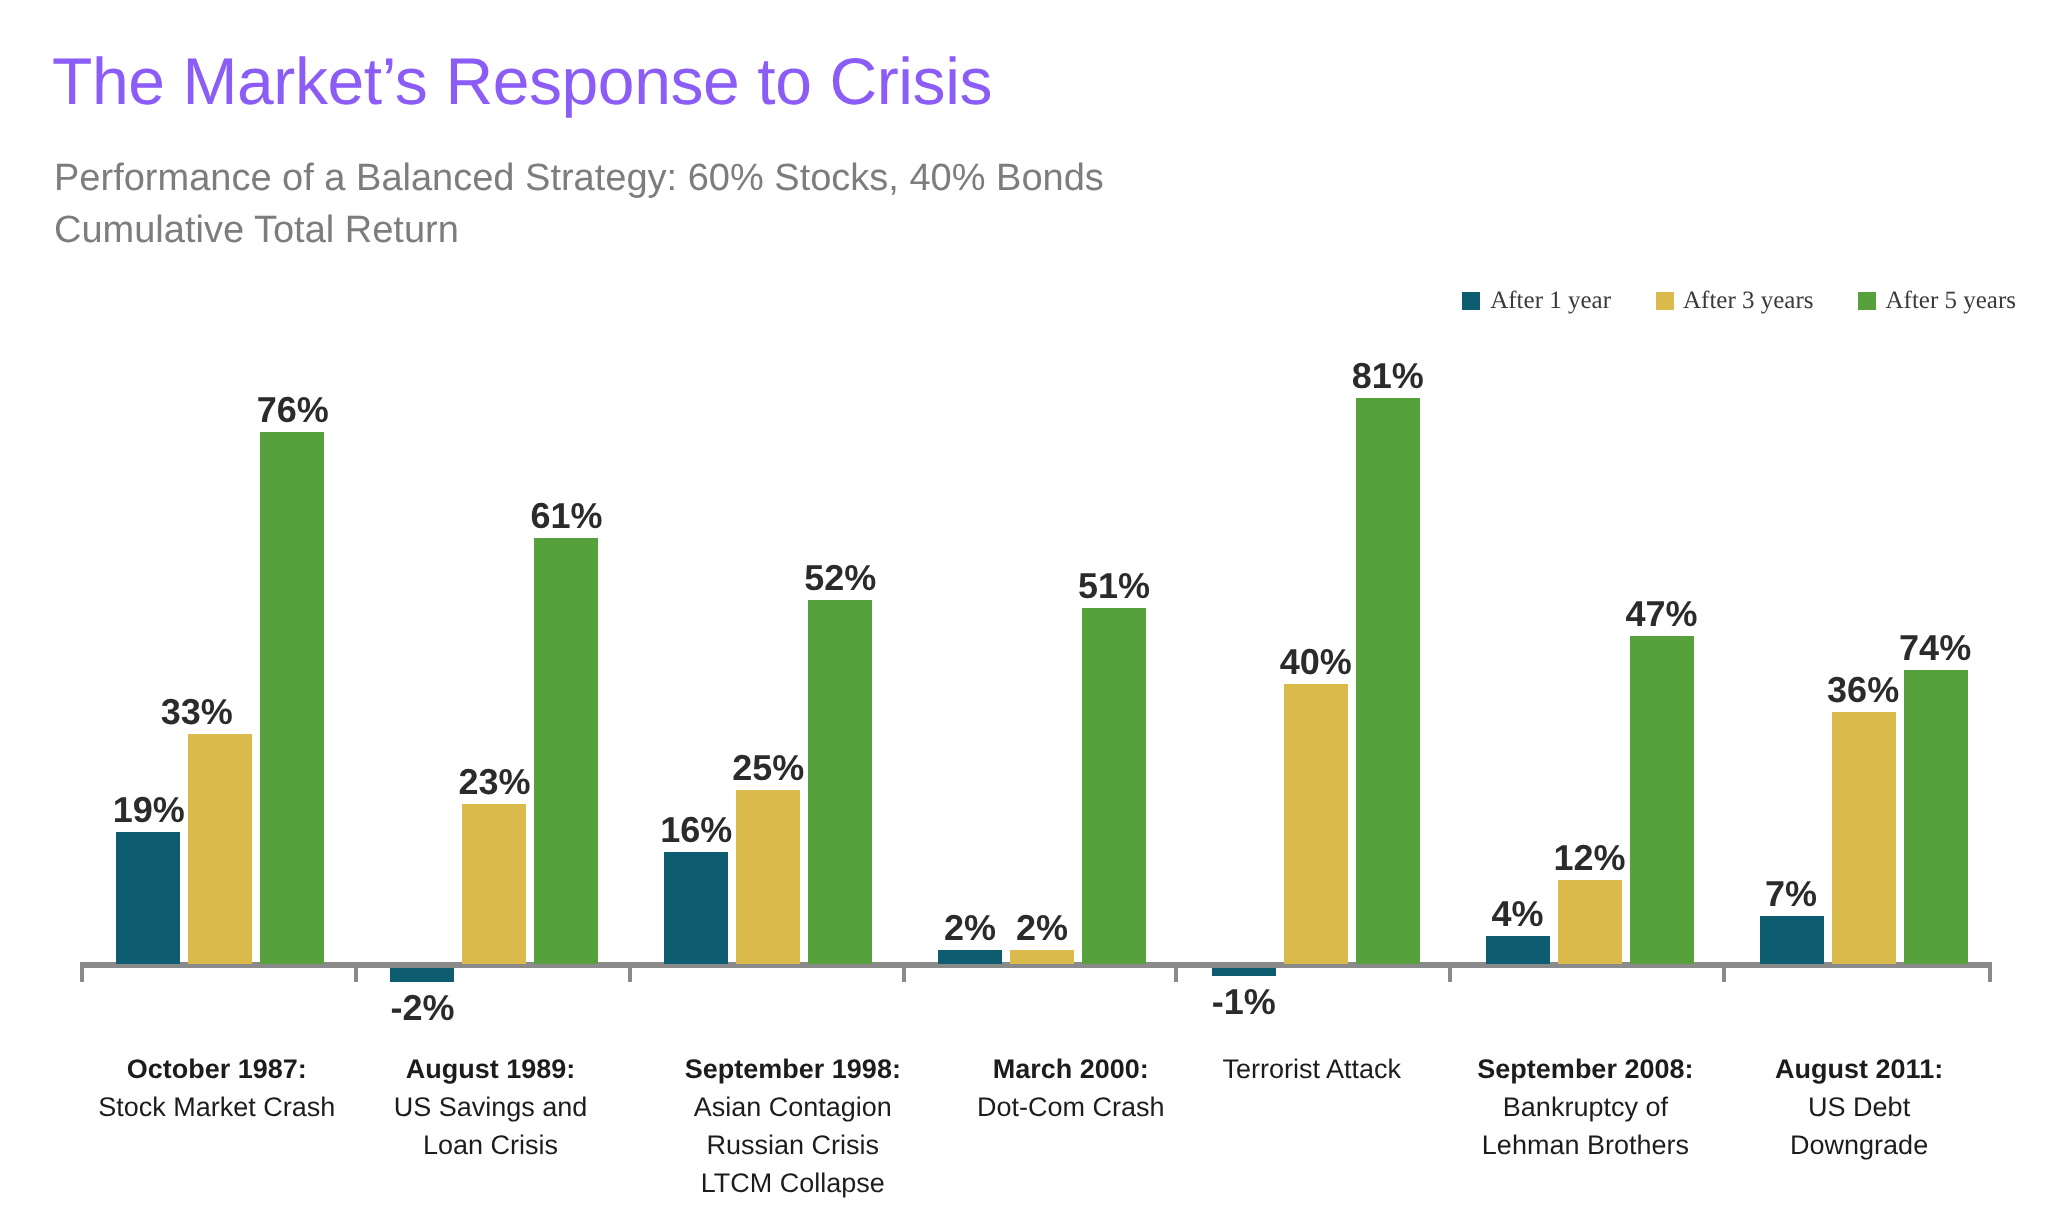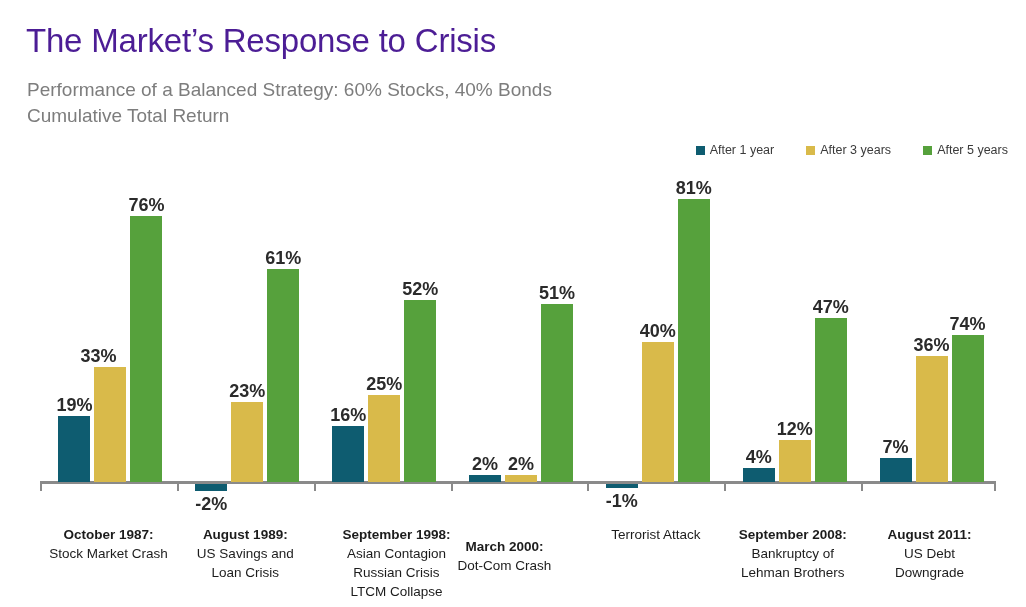--- a/index.html
+++ b/index.html
@@ -22,42 +22,43 @@
     height: 607px;
     background: #ffffff;
   }
 
   
   #title {
     position: absolute;
     left: 26px;
     top: 22px;
     font-size: 33px;
-    color: #4c1d95;
+    color: #8b5cf6;
     letter-spacing: -0.2px;
     white-space: nowrap;
   }
   #subtitle {
     position: absolute;
     left: 27px;
     top: 77px;
     font-size: 19px;
     line-height: 26px;
     color: #7d7d7d;
     white-space: pre-line;
   }
 
   
   #legend {
     position: absolute;
     right: 18px;
     top: 143px;
     display: flex;
     align-items: flex-start;
-    gap: 32px;
+    gap: 22px;
+    font-family: Liberation Serif, serif;
   }
   .legend-item {
     display: flex;
     align-items: center;
     gap: 5px;
     font-size: 12.5px;
     color: #3a3a3a;
     white-space: nowrap;
   }
   .legend-swatch {
@@ -241,21 +242,21 @@
         <div class="cat-date">August 1989:</div>
         <div class="cat-desc">US Savings and
 Loan Crisis</div>
       </div>
       <div class="category" style="left: 288px; width: 136.857px;">
         <div class="cat-date">September 1998:</div>
         <div class="cat-desc">Asian Contagion
 Russian Crisis
 LTCM Collapse</div>
       </div>
-      <div class="category" style="left: 396px; width: 136.857px; margin-top: 12px;">
+      <div class="category" style="left: 427px; width: 136.857px;">
         <div class="cat-date">March 2000:</div>
         <div class="cat-desc">Dot-Com Crash</div>
       </div>
       <div class="category" style="left: 547.429px; width: 136.857px;">
         <div class="cat-desc">Terrorist Attack</div>
       </div>
       <div class="category" style="left: 684.286px; width: 136.857px;">
         <div class="cat-date">September 2008:</div>
         <div class="cat-desc">Bankruptcy of
 Lehman Brothers</div>

